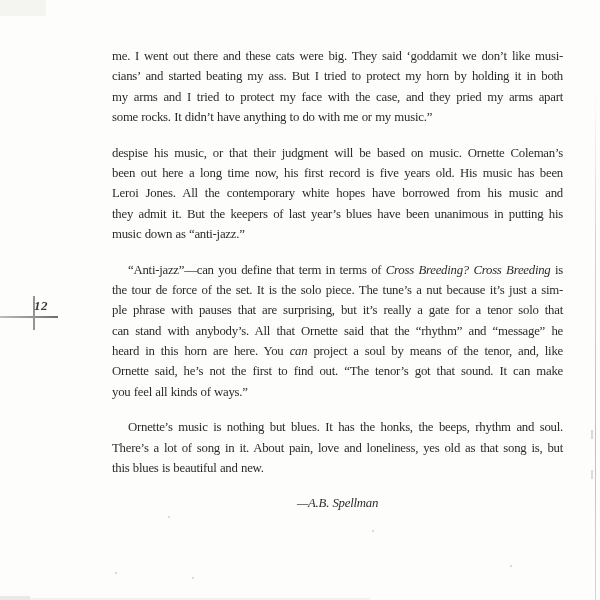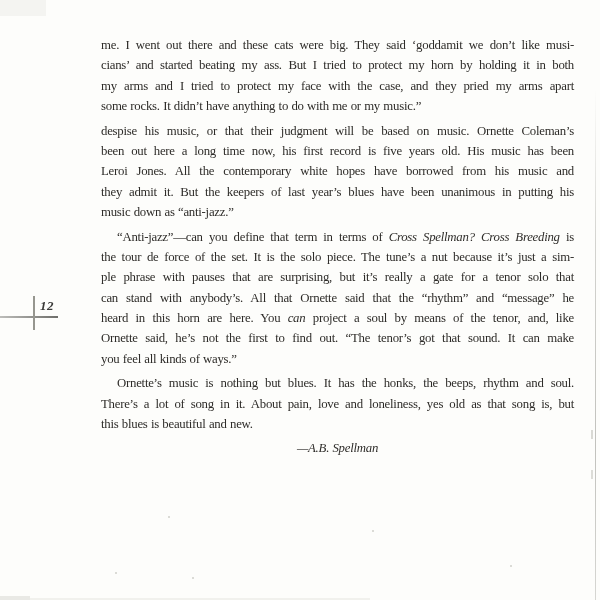--- a/index.html
+++ b/index.html
@@ -21,21 +21,21 @@
   
   .text-block {
     position: absolute;
     left: 97px;
     top: 31px;
     width: 481px;
     font-size: 12.8px;
     letter-spacing: -0.25px;
     word-spacing: 0.4px;
   }
-  .para { margin: 4px; padding: 0; }
+  .para { margin: 15px; padding: 0; }
   .line {
     height: 20.4px;
     line-height: 20.4px;
     text-align: justify;
     text-align-last: justify;
     text-justify: inter-word;
     white-space: normal;
     overflow: visible;
   }
   .line.lastline {
@@ -46,21 +46,21 @@
   }
   .signature {
     height: 20.4px;
     line-height: 20.4px;
     text-align: center;
     font-style: italic;
   }
   
   .page-number {
     position: absolute;
-    left: 40px;
+    left: 34px;
     top: 298px;
     font-style: italic;
     font-weight: bold;
     font-size: 13px;
     letter-spacing: 0.5px;
     color: #3a3a38;
   }
   .rule-h {
     position: absolute;
     left: 0;
@@ -111,21 +111,21 @@
           <div class="line lastline">some rocks. It didn’t have anything to do with me or my music.”</div>
         </div>
         <div class="para">
           <div class="line">despise his music, or that their judgment will be based on music. Ornette Coleman’s</div>
           <div class="line">been out here a long time now, his first record is five years old. His music has been</div>
           <div class="line">Leroi Jones. All the contemporary white hopes have borrowed from his music and</div>
           <div class="line">they admit it. But the keepers of last year’s blues have been unanimous in putting his</div>
           <div class="line lastline">music down as “anti-jazz.”</div>
         </div>
         <div class="para">
-          <div class="line indent">“Anti-jazz”—can you define that term in terms of <i>Cross Spellman?</i> <i>Cross Breeding</i> is</div>
+          <div class="line indent">“Anti-jazz”—can you define that term in terms of <i>Cross Breeding?</i> <i>Cross Breeding</i> is</div>
           <div class="line">the tour de force of the set. It is the solo piece. The tune’s a nut because it’s just a sim-</div>
           <div class="line">ple phrase with pauses that are surprising, but it’s really a gate for a tenor solo that</div>
           <div class="line">can stand with anybody’s. All that Ornette said that the “rhythm” and “message” he</div>
           <div class="line">heard in this horn are here. You <i>can</i> project a soul by means of the tenor, and, like</div>
           <div class="line">Ornette said, he’s not the first to find out. “The tenor’s got that sound. It can make</div>
           <div class="line lastline">you feel all kinds of ways.”</div>
         </div>
         <div class="para">
           <div class="line indent">Ornette’s music is nothing but blues. It has the honks, the beeps, rhythm and soul.</div>
           <div class="line">There’s a lot of song in it. About pain, love and loneliness, yes old as that song is, but</div>

